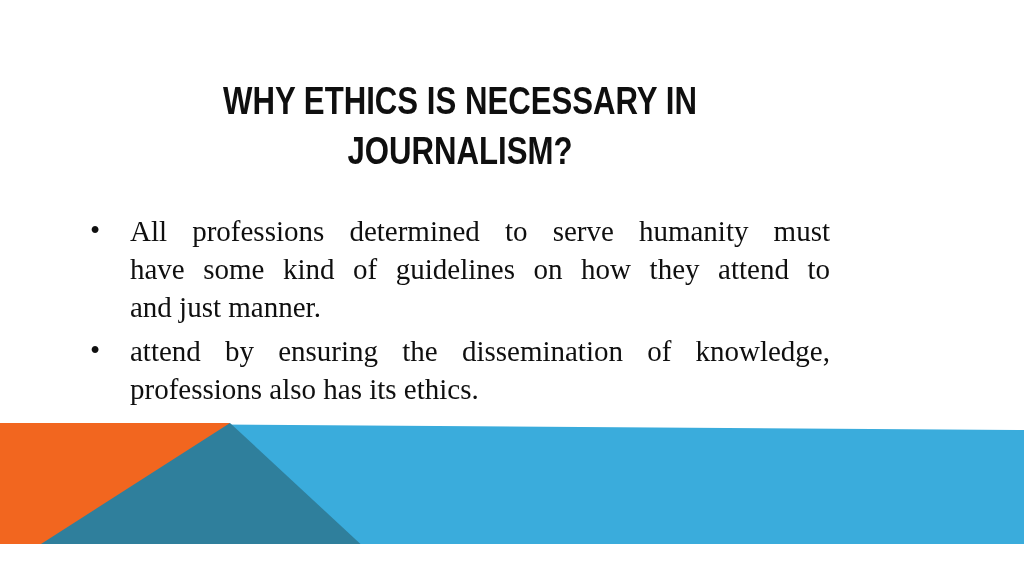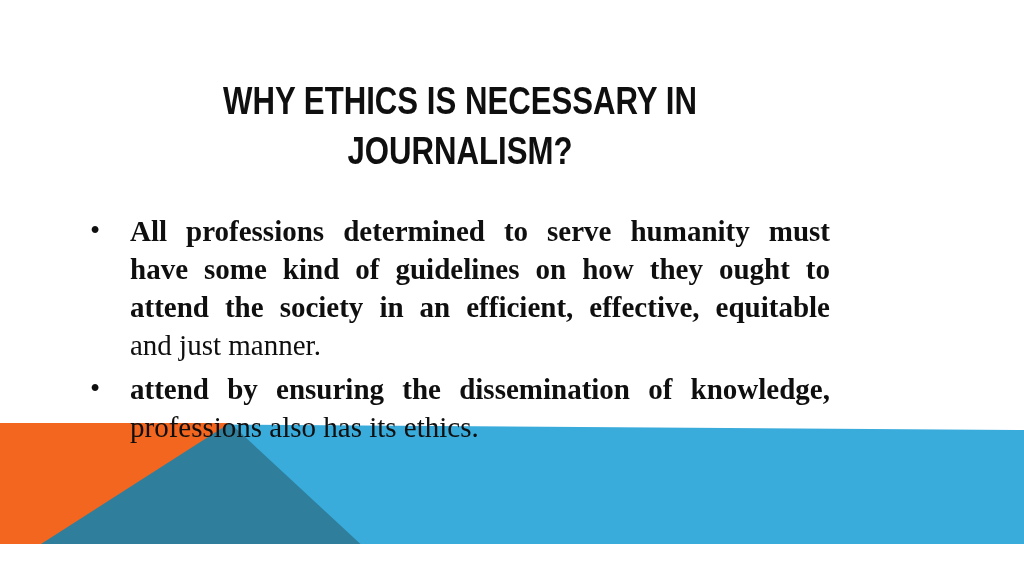--- a/index.html
+++ b/index.html
@@ -76,21 +76,20 @@
     left: 2px;
     top: -1px;
     font-size: 29px;
   }
   .line {
     text-align: left;
   }
   .line.j {
     text-align: justify;
     text-align-last: justify;
-    font-weight: bold;
   }
 </style>
 </head>
 <body>
 
 <div class="slide" style="--bg: #ffffff; --text: #0f0f0f; --orange: #f2661f; --teal-dark: #2f7f9c; --teal-light: #3aacdc;">
 
   <div class="decor decor-teal-light"></div>
   <div class="decor-orange"></div>
   <div class="decor decor-teal-dark"></div>
@@ -98,22 +97,21 @@
   <div class="title">
     <div>WHY ETHICS IS NECESSARY IN</div>
     <div>JOURNALISM?</div>
   </div>
 
   <div class="body">
 
     <div class="bullet">
       <span class="marker">•</span>
       <div class="line j">All professions determined to serve humanity must</div>
-      <div class="line j">have some kind of guidelines on how they ought to</div>
-      <div class="line j">attend the society in an efficient, effective, equitable</div>
+      <div class="line j">have some kind of guidelines on how they attend to</div>
       <div class="line">and just manner.</div>
     </div>
 
     <div class="bullet">
       <span class="marker">•</span>
       <div class="line j">attend by ensuring the dissemination of knowledge,</div>
       <div class="line">professions also has its ethics.</div>
     </div>
 
   </div>

